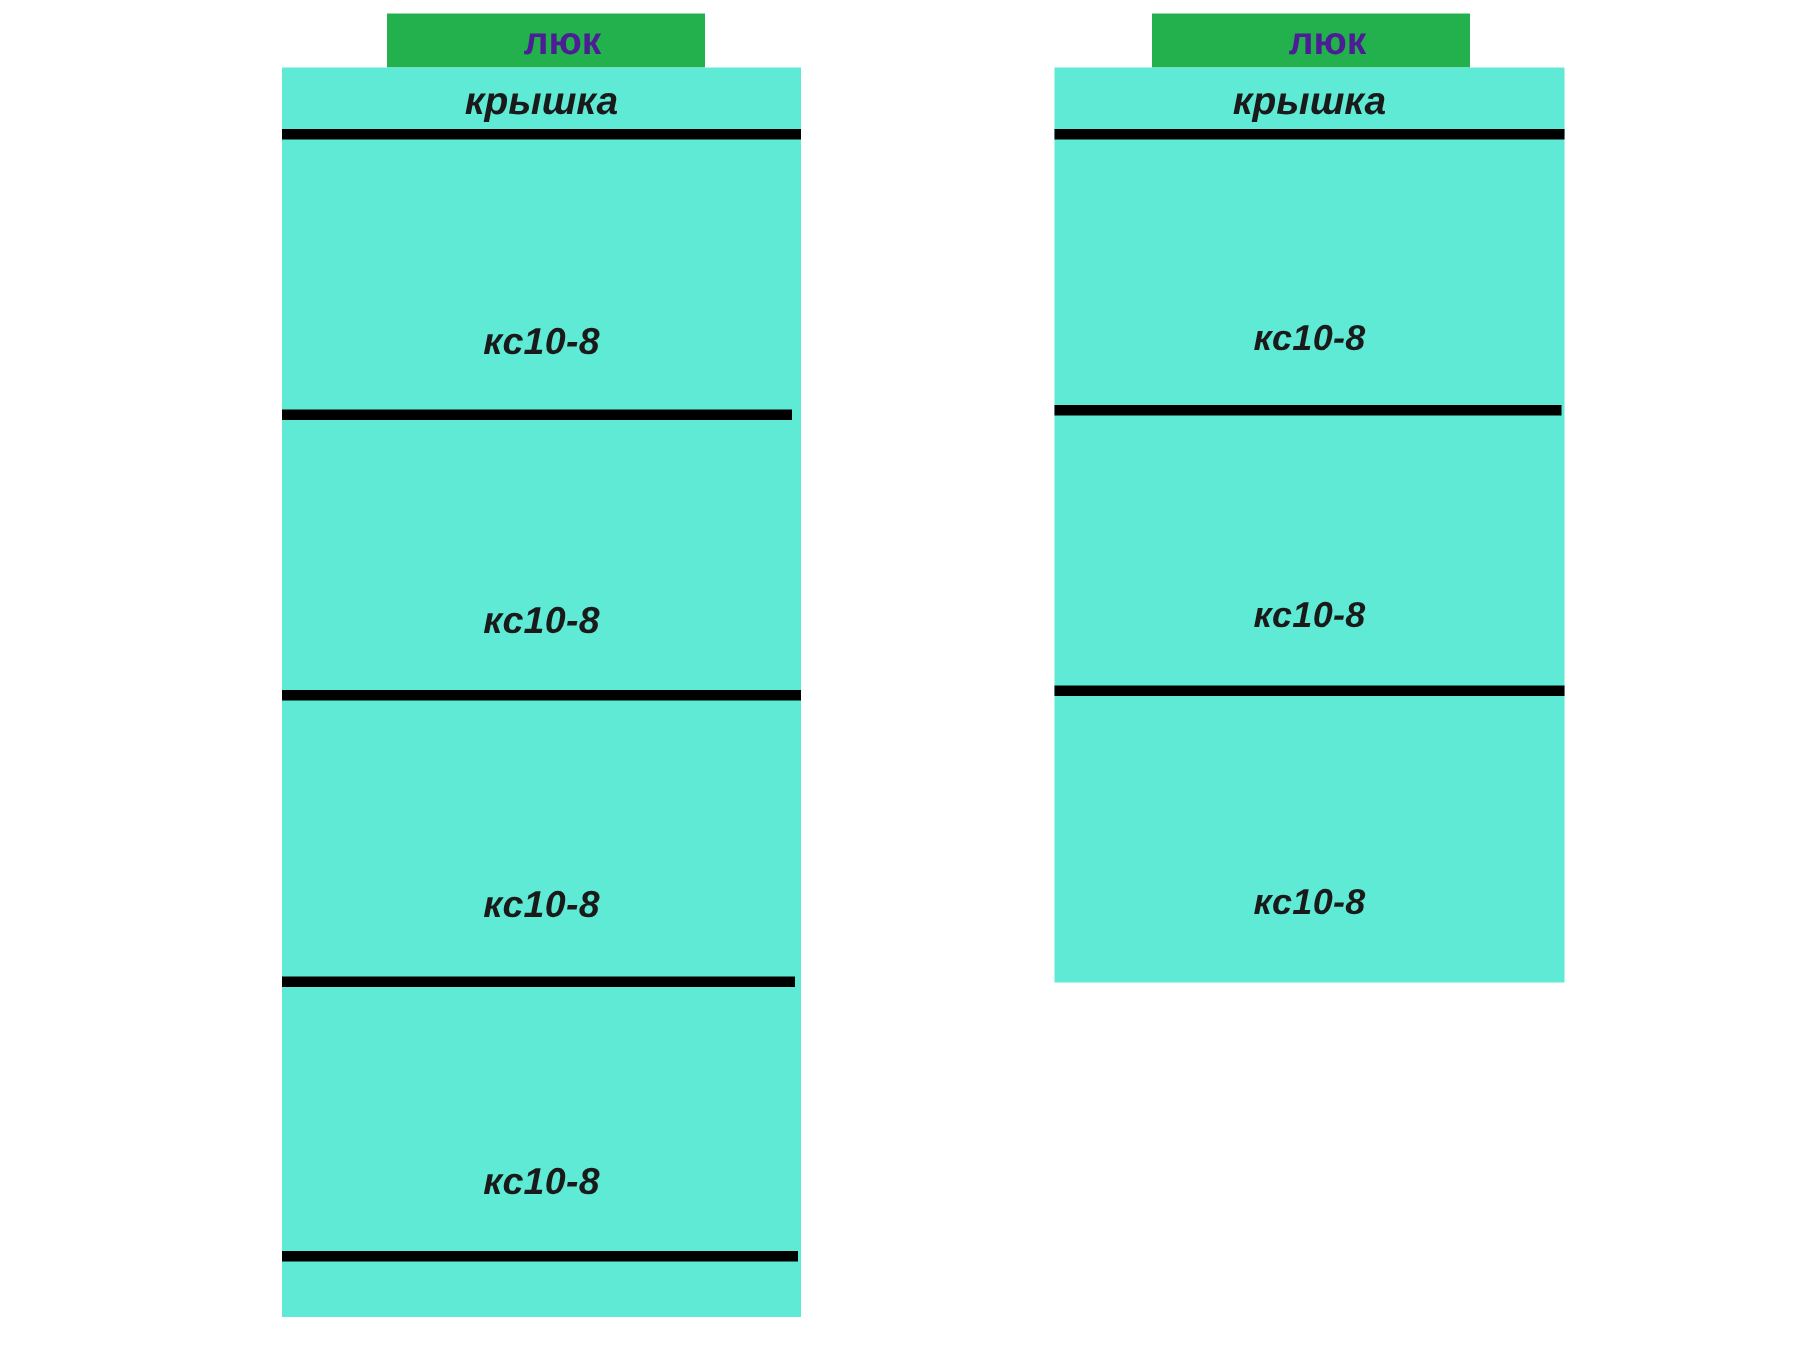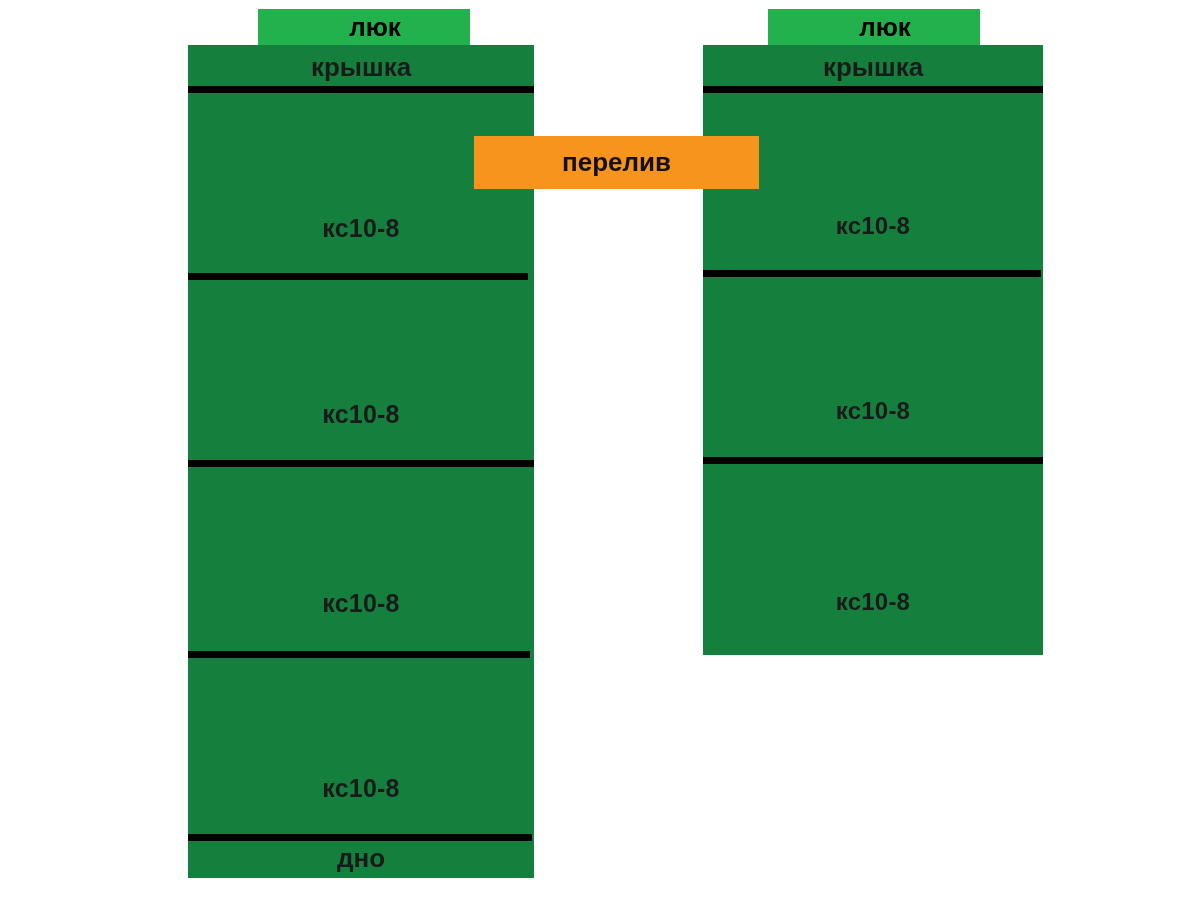--- a/index.html
+++ b/index.html
@@ -12,22 +12,23 @@
     width: 1200px;
     height: 900px;
     background: #ffffff;
     overflow: hidden;
     font-family: "Liberation Sans", sans-serif;
   }
 
   
   .shaft {
     position: absolute;
-    background: #15803d;
+    background: #5eead4;
     box-sizing: border-box;
+    font-style: italic;
   }
 
   
   .segment {
     position: absolute;
     left: 0;
     right: 0;
     display: flex;
     align-items: center;
     justify-content: center;
@@ -55,21 +56,21 @@
   .hatch {
     position: absolute;
     background: #22b14c;
     display: flex;
     align-items: center;
     justify-content: center;
   }
   .hatch-label {
     font-size: 26px;
     font-weight: 700;
-    color: #000000;
+    color: #4c1d95;
     white-space: nowrap;
     margin-left: 22px;
   }
 
   
   .pipe {
     position: absolute;
     background: #f7941e;
     display: flex;
     align-items: center;
@@ -130,21 +131,20 @@
     <div class="segment" style="top:422px; height:184px;">
       <span class="segment-label">кс10-8</span>
     </div>
     <div class="joint" style="left:0px; top:606px; width:342px;"></div>
 
     <div class="segment" style="top:613px; height:173px;">
       <span class="segment-label">кс10-8</span>
     </div>
 
     <div class="joint" style="left:0px; top:789px; width:344px;"></div>
-    <div class="bottom-label" style="left:0; right:0; top:798px;">дно</div>
   </div>
 
   <div class="hatch" style="left:768px; top:9px; width:212px; height:36px;">
     <span class="hatch-label">люк</span>
   </div>
 
   <div class="shaft" style="left:703px; top:45px; width:340px; height:610px;">
 
     <div class="segment" style="top:0px; height:40px;"></div>
     <div class="cover-label" style="left:0; right:0; top:7px;">крышка</div>
@@ -159,17 +159,14 @@
       <span class="segment-label small">кс10-8</span>
     </div>
     <div class="joint" style="left:0px; top:412px; width:340px;"></div>
 
     <div class="segment" style="top:419px; height:188px;">
       <span class="segment-label small">кс10-8</span>
     </div>
   </div>
 
 
-  <div class="pipe" style="left:474px; top:136px; width:285px; height:53px;">
-    <span class="pipe-label">перелив</span>
-  </div>
 
 </div>
 
 </body></html>

